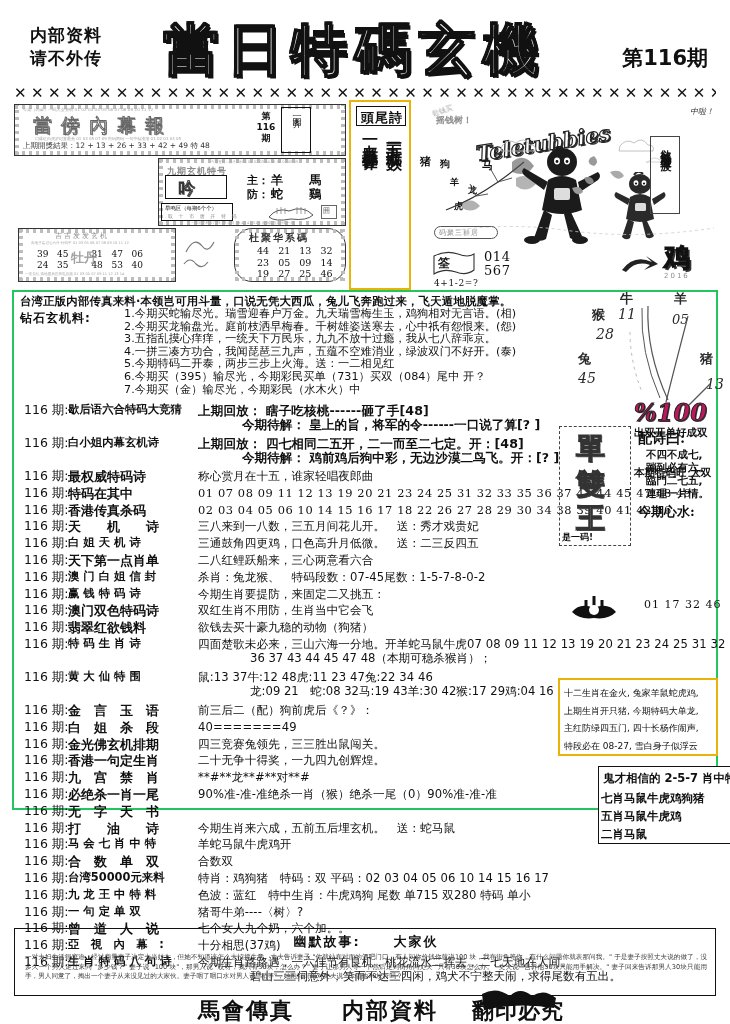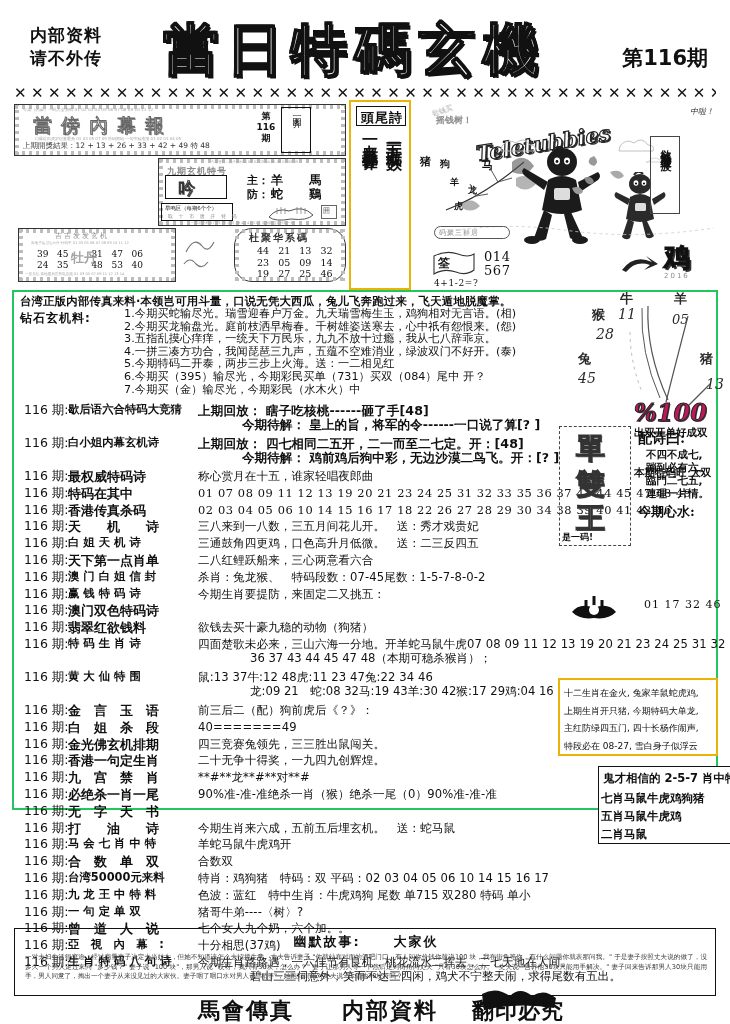--- a/index.html
+++ b/index.html
@@ -250,21 +250,21 @@
       <path d="M88 20 q6 -8 14 -3 q8 -7 14 2 q7 0 5 6 l-34 0 Z" fill="none" stroke="#bbb" stroke-width=".9"></path>
       <path d="M206 20 q6 -8 14 -3 q8 -7 14 2 q7 0 5 6 l-34 0 Z" fill="none" stroke="#bbb" stroke-width=".9"></path>
       <path d="M234 36 q5 -7 12 -2 q7 -6 12 2 l-26 0 Z" fill="none" stroke="#ccc" stroke-width=".8"></path>
       <path d="M180 30 q6 6 0 10 q-8 -2 -4 -8 Z" fill="#999"></path>
       <path d="M196 46 q10 -4 14 4 q-7 7 -14 -4Z" fill="#aaa"></path>
       <path d="M30 106 q60 -10 120 -2 q70 10 150 -2" fill="none" stroke="#ccc" stroke-width=".8" stroke-dasharray="3 3"></path>
       <path d="M170 52 q8 -3 10 4 q-6 6 -10 -4Z" fill="#888"></path>
       <path d="M158 62 q9 -3 11 4 q-7 6 -11 -4Z" fill="#9a9a9a"></path>
     </svg>
 
-    <div class="bx" style="left:20px;top:126px;width:76px;height:13px;border-color:#555;border-radius:7px;">
+    <div class="bx" style="left:20px;top:126px;width:64px;height:13px;border-color:#555;border-radius:7px;">
       <div class="fuzz" style="position:absolute;left:4px;top:1px;font-size:7px;letter-spacing:1px;">码聚三群居</div>
     </div>
 
     <svg style="position:absolute;left:18px;top:148px;" width="44" height="30" viewBox="0 0 44 30">
       <path d="M2 8 q12 -6 24 -2 q10 4 16 0 l0 16 q-8 6 -18 2 q-12 -4 -22 2 Z" fill="none" stroke="#333" stroke-width="1.1"></path>
     </svg>
     <div style="position:absolute;left:24px;top:155px;font-size:12px;font-weight:bold;">筌</div>
     <div class="nums" style="position:absolute;left:70px;top:150px;font-size:13px;line-height:14px;">
       <div>014</div>
       <div>567</div>
@@ -346,20 +346,21 @@
           <div class="r-val">杀肖：兔龙猴、　特码段数：07-45尾数：1-5-7-8-0-2</div>
         </div>
         <div class="row" style="position: absolute; left: 0px; top: 183.6px; width: 700px;">
           <div class="r-iss">116 期:</div>
           <div class="r-ttl" style="font-size: 11.4px;">赢 钱 特 码 诗</div>
           <div class="r-val">今期生肖要提防，来固定二又挑五：</div>
         </div>
         <div class="row" style="position: absolute; left: 0px; top: 200.4px; width: 700px;">
           <div class="r-iss">116 期:</div>
           <div class="r-ttl">澳门双色特码诗</div>
+          <div class="r-val">双红生肖不用防，生肖当中它会飞</div>
         </div>
         <div class="row" style="position: absolute; left: 0px; top: 217.2px; width: 700px;">
           <div class="r-iss">116 期:</div>
           <div class="r-ttl">翡翠红欲钱料</div>
           <div class="r-val">欲钱去买十豪九稳的动物（狗猪）</div>
         </div>
         <div class="row" style="position: absolute; left: 0px; top: 234px; width: 700px;">
           <div class="r-iss">116 期:</div>
           <div class="r-ttl" style="font-size: 11.4px;">特 码 生 肖 诗</div>
           <div class="r-val">四面楚歌未必来，三山六海一分地。开羊蛇马鼠牛虎07 08 09 11 12 13 19 20 21 23 24 25 31 32 33 35</div>

